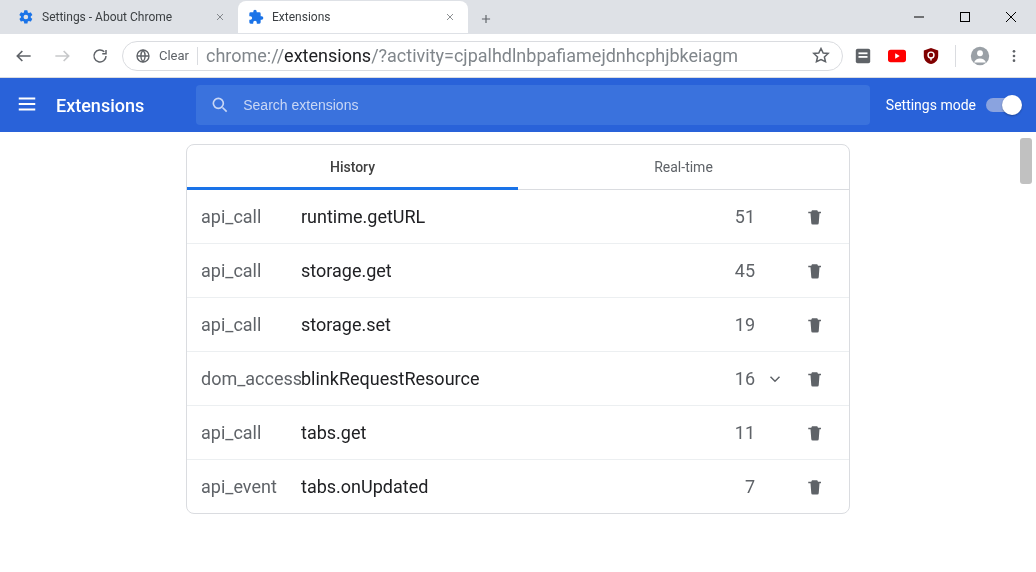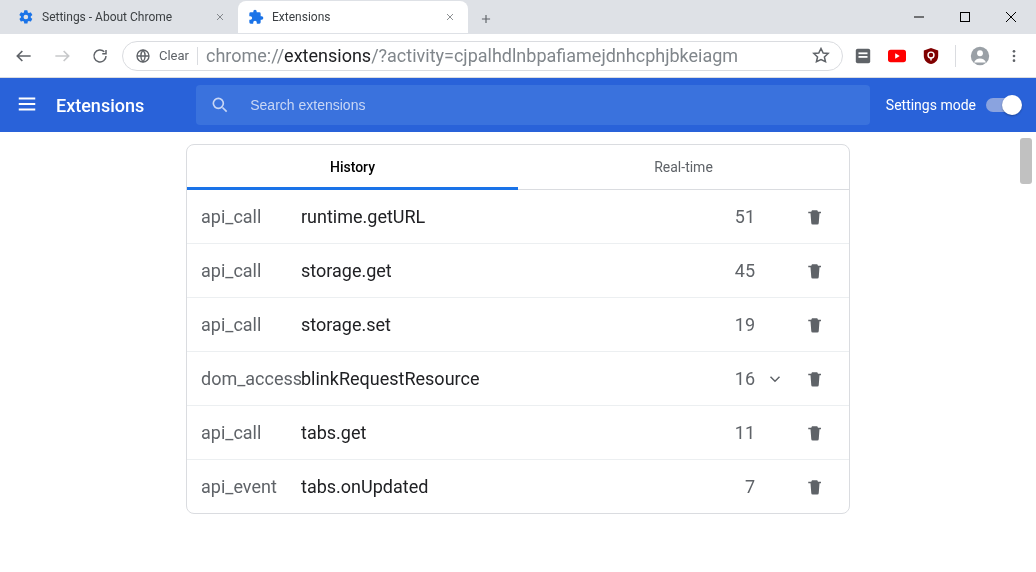--- a/index.html
+++ b/index.html
@@ -28,21 +28,21 @@
   .omnibox .url { font-size: 18px; color: #80868b; flex: 1; white-space: nowrap; overflow: hidden; }
   .omnibox .url b { color: #202124; font-weight: 400; }
   .omnibox .divider { width:1px; height:18px; background:#dadce0; }
   .action-icons { display: flex; align-items: center; gap: 6px; }
   .action-icons .ic { width: 28px; height: 28px; display:flex; align-items:center; justify-content:center; cursor:pointer; }
 
   
   .blue-header { height: 54px; background: #2962d9; display: flex; align-items: center; color: #fff; padding: 0 16px; gap: 16px; }
   .hamburger { width: 24px; height: 24px; cursor: pointer; }
   .blue-title { font-size: 18px; font-weight: 500; }
-  .search-wrap { flex: 1; max-width: 680px; height: 40px; background: #3a72dd; border-radius: 4px; display: flex; align-items: center; padding: 0 14px; gap: 20px; margin-left:36px; }
+  .search-wrap { flex: 1; max-width: 680px; height: 40px; background: #3a72dd; border-radius: 4px; display: flex; align-items: center; padding: 0 14px; gap: 13px; margin-left:36px; }
   .search-wrap input { background: transparent; border: none; outline: none; color: #fff; font-size: 14px; flex: 1; }
   .search-wrap input::placeholder { color: #c9d7f5; }
   .dev-mode { margin-left: auto; display: flex; align-items: center; gap: 10px; font-size: 14px; }
   .toggle { position: relative; width: 34px; height: 14px; background: #8aa3df; border-radius: 7px; cursor: pointer; }
   .toggle .knob { position: absolute; right: -2px; top: -3px; width: 20px; height: 20px; background: #fff; border-radius: 50%; box-shadow: 0 1px 2px rgba(0,0,0,.3); }
 
   
   .content-area { height: calc(572px - 34px - 44px - 54px); position: relative; overflow: hidden; background:#fff; }
   .scroll-track { position:absolute; right:4px; top:6px; width:12px; height:96%; background:transparent; }
   .scroll-thumb { width:12px; height:46px; background:#c1c1c1; border-radius:3px; margin-top:0; }
@@ -51,21 +51,21 @@
   .card-header { display: flex; align-items: center; padding: 10px 14px; gap: 12px; }
   .back-circle { width: 36px; height: 36px; border-radius: 50%; background: #e8eaed; display:flex; align-items:center; justify-content:center; cursor:pointer; }
   .card-title { font-size: 15px; font-weight: 500; flex: 1; padding-left:4px; }
   .api-search { display:flex; align-items:center; gap:6px; border-bottom:1px solid #5f6368; padding:4px 2px; width:160px; }
   .api-search input { border:none; outline:none; font-size:12px; flex:1; }
   .api-search input::placeholder { color:#80868b; }
   .clear-btn { margin-left:12px; border:1px solid #dadce0; background:#fff; color:#1a73e8; font-size:14px; padding:6px 16px; border-radius:4px; cursor:pointer; }
 
   .tabs-row { display:flex; border-bottom:1px solid #dadce0; }
   .tabs-row .ctab { flex:1; text-align:center; padding:14px 0; font-size:14px; color:#5f6368; cursor:pointer; position:relative; }
-  .tabs-row .ctab.active { color:#000000; font-weight:500; }
+  .tabs-row .ctab.active { color:#404040; font-weight:500; }
   .tabs-row .ctab.active::after { content:""; position:absolute; left:0; right:0; bottom:-1px; height:3px; background:#1a73e8; }
 
   .row { display:flex; align-items:center; padding:16px 14px; border-bottom:1px solid #eceff1; font-size:18px; }
   .row:last-child { border-bottom:none; }
   .row .type { width:100px; color:#5f6368; }
   .row .name { flex:1; color:#202124; }
   .row .count { width:40px; text-align:right; color:#5f6368; }
   .row .expand { width:40px; display:flex; justify-content:center; align-items:center; }
   .row .trash { width:40px; display:flex; justify-content:center; align-items:center; color:#5f6368; cursor:pointer; }
 

